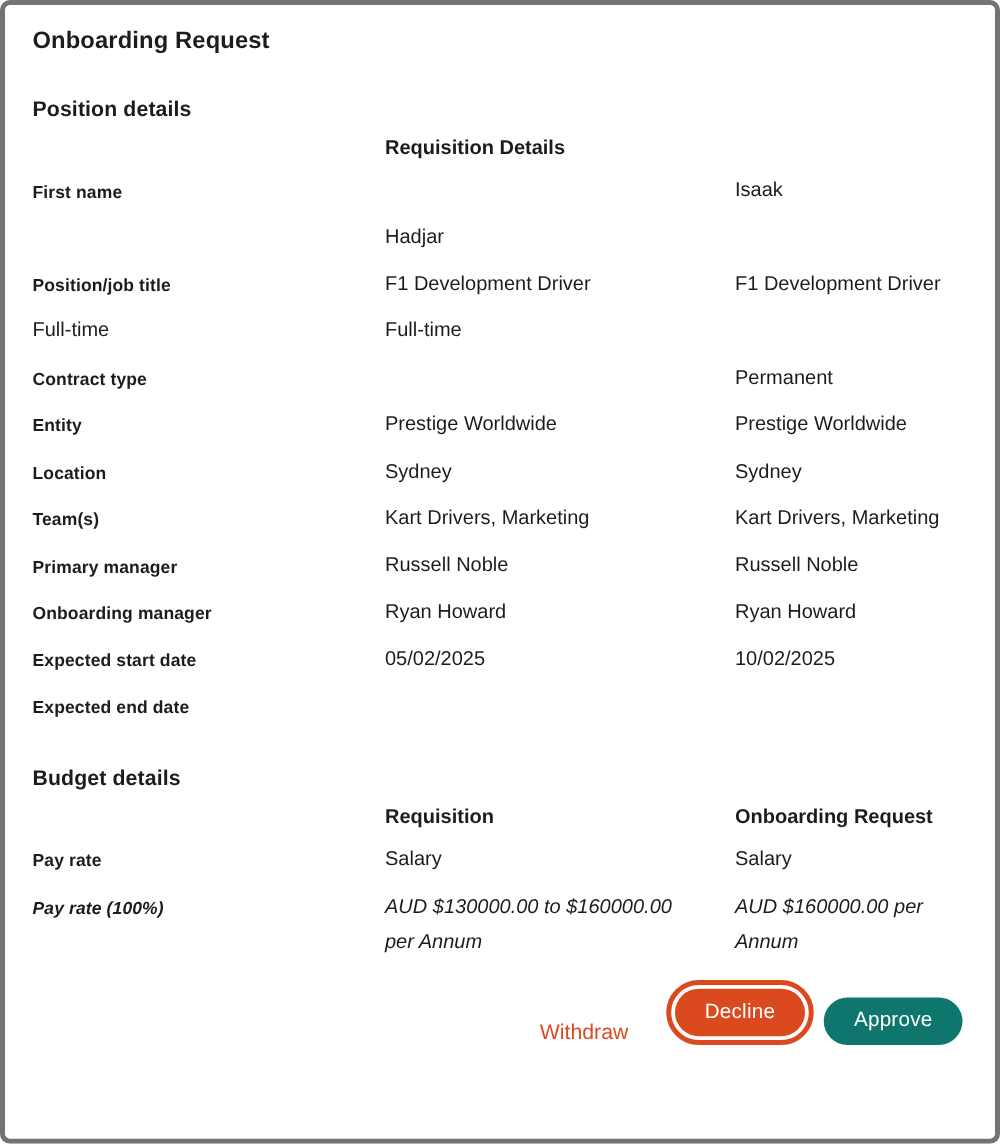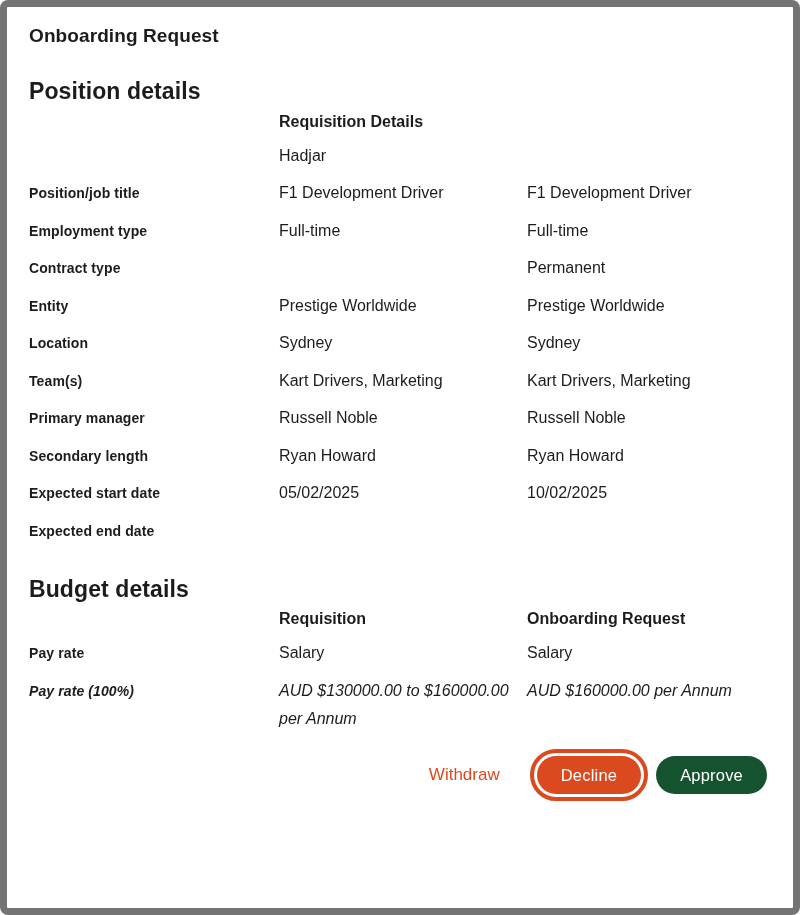--- a/index.html
+++ b/index.html
@@ -7,46 +7,47 @@
     padding: 0;
     background: #ffffff;
     font-family: "Liberation Sans", "DejaVu Sans", sans-serif;
     color: #1c1c1c;
   }
   .page {
     position: relative;
     width: 800px;
     height: 915px;
     box-sizing: border-box;
-    border: 7px solid #737373;
+    border: 4px solid #737373;
     border-radius: 8px;
     background: #ffffff;
     padding: 17px 24px 0 22px;
     overflow: hidden;
   }
   .window-title {
     font-size: 19px;
     font-weight: 700;
     line-height: 24px;
     letter-spacing: 0.1px;
   }
   .section-heading {
-    font-size: 23px;
+    font-size: 17px;
     font-weight: 700;
     line-height: 30px;
     margin-top: 28px;
     letter-spacing: 0.1px;
   }
   .section-heading.budget {
     margin-top: 24px;
   }
   .grid-row {
     display: grid;
     grid-template-columns: 250px 248px 1fr;
     align-items: center;
+    gap: 32px;
   }
   .header-row {
     height: 31px;
   }
   .header-row .col-header {
     font-size: 16px;
     font-weight: 700;
   }
   .field-row {
     height: 37.5px;
@@ -67,21 +68,21 @@
     align-items: start;
     padding-top: 5px;
     font-style: italic;
   }
   .field-row.multiline .label {
     line-height: 28px;
   }
   .footer {
     display: flex;
     justify-content: flex-end;
-    align-items: center;
+    align-items: flex-end;
     margin-top: 16px;
     padding-right: 2px;
   }
   .link-btn {
     background: none;
     border: none;
     font-family: inherit;
     font-size: 17px;
     color: #db4a1e;
     cursor: pointer;
@@ -105,48 +106,52 @@
     border: 4px solid #db4a1e;
     border-radius: 999px;
     padding: 3px;
     background: #ffffff;
     margin-right: 8px;
   }
   .btn-decline {
     background: #db4a1e;
   }
   .btn-approve {
-    background: #14532d;
+    background: #0f766e;
   }
 </style>
 </head>
 <body>
 
 <div class="page">
 
   <div class="window-title">Onboarding Request</div>
 
   <div class="section-heading">Position details</div>
 
   <div class="grid-row header-row">
     <div></div>
     <div class="col-header">Requisition Details</div>
   </div>
 
   <div class="grid-row field-row">
+    <div class="label">First name</div>
+    <div class="value"></div>
+    <div class="value">Isaak</div>
+  </div>
+  <div class="grid-row field-row">
     <div class="value"></div>
     <div class="value">Hadjar</div>
   </div>
   <div class="grid-row field-row">
     <div class="label">Position/job title</div>
     <div class="value">F1 Development Driver</div>
     <div class="value">F1 Development Driver</div>
   </div>
   <div class="grid-row field-row">
-    <div class="label">Employment type</div>
     <div class="value">Full-time</div>
     <div class="value">Full-time</div>
   </div>
   <div class="grid-row field-row">
     <div class="label">Contract type</div>
     <div class="value"></div>
     <div class="value">Permanent</div>
   </div>
   <div class="grid-row field-row">
     <div class="label">Entity</div>
@@ -162,21 +167,21 @@
     <div class="label">Team(s)</div>
     <div class="value">Kart Drivers, Marketing</div>
     <div class="value">Kart Drivers, Marketing</div>
   </div>
   <div class="grid-row field-row">
     <div class="label">Primary manager</div>
     <div class="value">Russell Noble</div>
     <div class="value">Russell Noble</div>
   </div>
   <div class="grid-row field-row">
-    <div class="label">Secondary length</div>
+    <div class="label">Onboarding manager</div>
     <div class="value">Ryan Howard</div>
     <div class="value">Ryan Howard</div>
   </div>
   <div class="grid-row field-row">
     <div class="label">Expected start date</div>
     <div class="value">05/02/2025</div>
     <div class="value">10/02/2025</div>
   </div>
   <div class="grid-row field-row">
     <div class="label">Expected end date</div>

